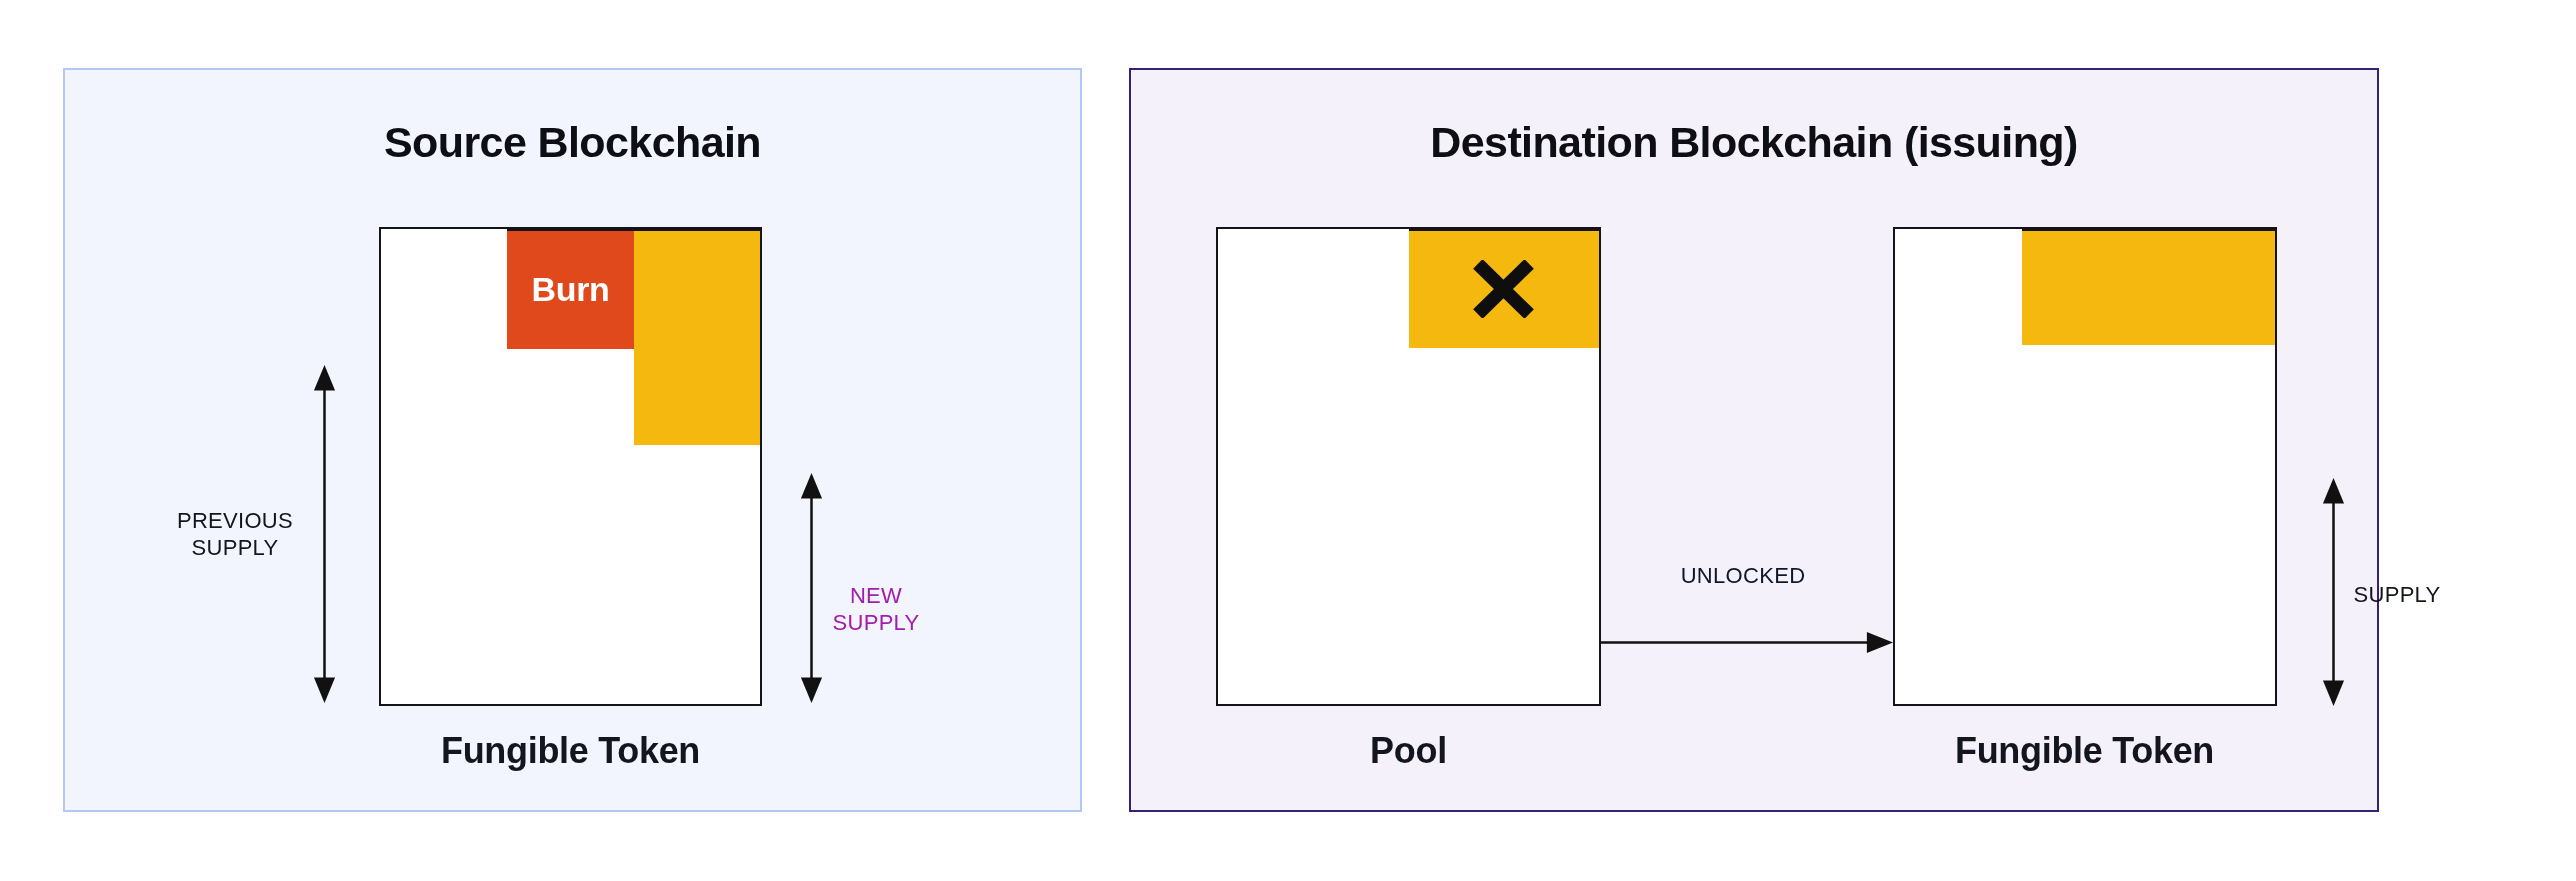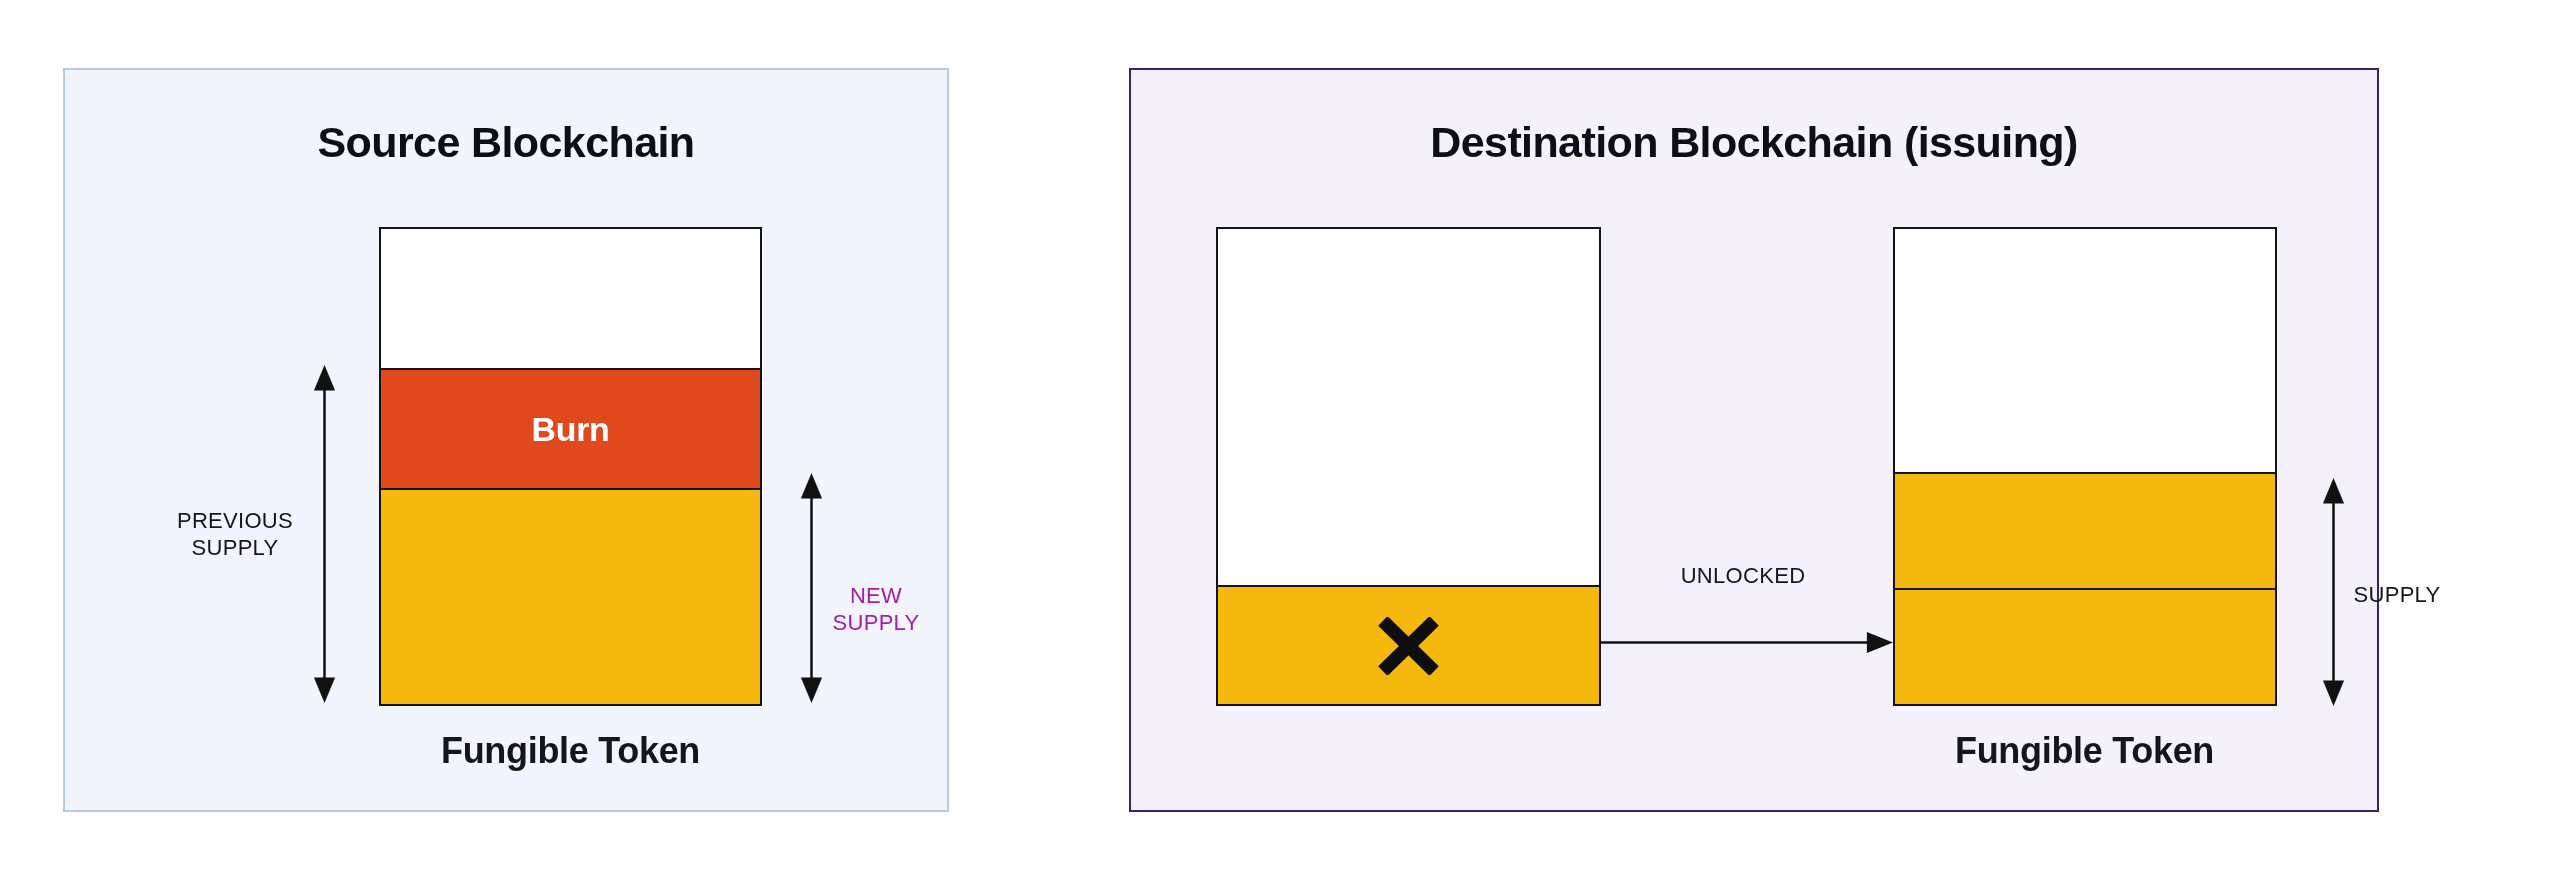--- a/index.html
+++ b/index.html
@@ -8,21 +8,21 @@
     font-family:"Liberation Sans", sans-serif;
     -webkit-font-smoothing:antialiased;
   }
   .panel{position:absolute;top:68px;height:744px;box-sizing:border-box;}
   .panel-title{
     position:absolute;top:46px;left:0;right:0;text-align:center;
     font-size:43px;line-height:52px;font-weight:700;letter-spacing:-0.6px;
   }
   .bar{
     position:absolute;top:157px;height:479px;box-sizing:border-box;
-    display:flex;flex-direction:column;background:#ffffff;
+    display:flex;flex-direction:row;background:#ffffff;
   }
   .segment{
     width:100%;box-sizing:border-box;
     display:flex;align-items:center;justify-content:center;
   }
   .segment + .segment{border-top:2.2px solid;}
   .segment-label{
     font-size:34px;font-weight:700;letter-spacing:-0.3px;color:#ffffff;
   }
   .bar-caption{
@@ -31,21 +31,21 @@
   }
   .small-label{
     position:absolute;width:278px;text-align:center;
     font-size:22px;line-height:27px;font-weight:400;letter-spacing:0.3px;
   }
   .arrow{position:absolute;}
 </style>
 </head>
 <body>
 
-<div class="panel" style="left:63px;width:886px;background:#f2f5fd;border:2.8px solid #b5c8f1;">
+<div class="panel" style="left:63px;width:1019px;background:#f2f5fd;border:2.8px solid #b5c8f1;">
 
   <div class="panel-title" style="color: rgb(14, 15, 20);">Source Blockchain</div>
 
   <div class="bar" style="left:314px;width:383px;border:2.2px solid #131318;">
     <div class="segment" style="border-color: rgb(19, 19, 24); height: 29.3%; background-color: rgb(255, 255, 255);"></div>
     <div class="segment" style="border-color: rgb(19, 19, 24); height: 25.2%; background-color: rgb(224, 73, 28);">
       <span class="segment-label" style="color: rgb(255, 255, 255);">Burn</span>
     </div>
     <div class="segment" style="border-color: rgb(19, 19, 24); height: 45.5%; background-color: rgb(245, 184, 14);"></div>
   </div>
@@ -82,20 +82,21 @@
   <div class="bar" style="left:85px;width:385px;border:2.2px solid #131318;">
     <div class="segment" style="border-color: rgb(19, 19, 24); height: 75%; background-color: rgb(255, 255, 255);"></div>
     <div class="segment" style="border-color: rgb(19, 19, 24); height: 25%; background-color: rgb(245, 184, 14);">
       <svg width="65" height="58" viewBox="0 0 116 104">
         <line x1="12" y1="7" x2="104" y2="97" stroke="#0e0e0e" stroke-width="24"></line>
         <line x1="104" y1="7" x2="12" y2="97" stroke="#0e0e0e" stroke-width="24"></line>
       </svg>
     </div>
   </div>
 
+  <div class="bar-caption" style="left: 55px; color: rgb(20, 22, 31);">Pool</div>
 
   <svg class="arrow" style="left:470px;top:559px;" width="292" height="27" viewBox="0 0 525 48">
     <line x1="0" y1="24" x2="482" y2="24" stroke="#111111" stroke-width="4.5"></line>
     <polygon points="525,24 478,5 478,43" fill="#111111"></polygon>
   </svg>
 
   <div class="small-label" style="left: 473px; top: 492px; color: #0f172a;">UNLOCKED</div>
 
   <div class="bar" style="left:762px;width:384px;border:2.2px solid #131318;">
     <div class="segment" style="border-color: rgb(19, 19, 24); height: 51.2%; background-color: rgb(255, 255, 255);"></div>

